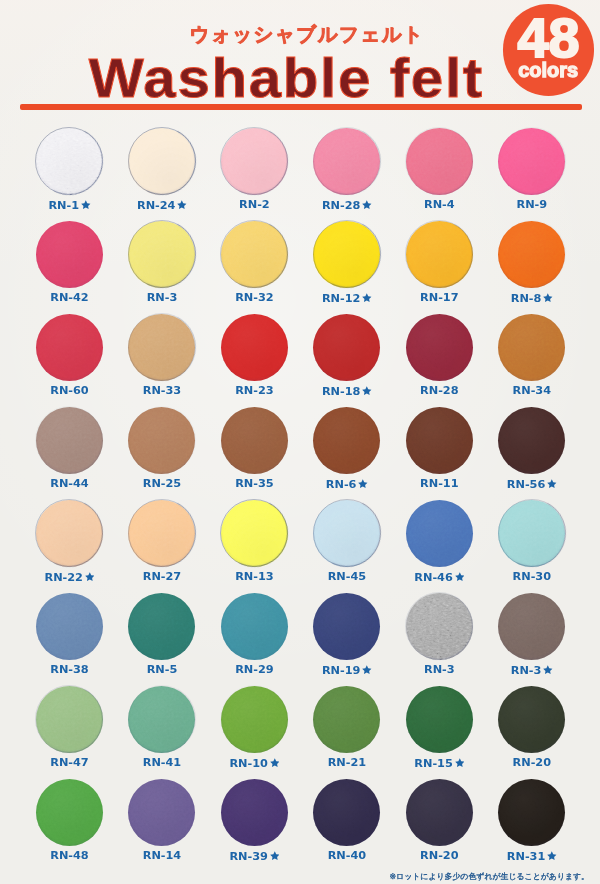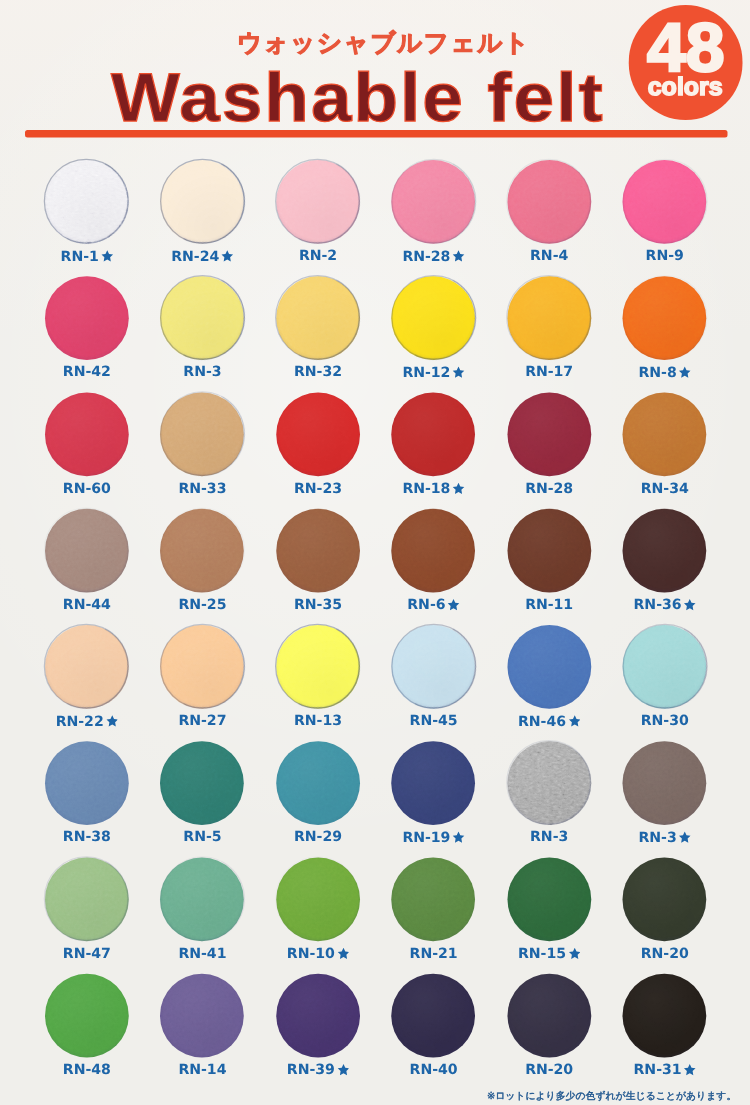--- a/index.html
+++ b/index.html
@@ -411,21 +411,21 @@
         </div>
         <div class="lbl"><span>RN-11</span></div>
       </div>
       <div class="cell" style="left: 485.6px; top: 406.7px;">
         <div class="disc" style="background: rgb(74, 44, 42);">
           <div class="shade"></div>
           <div class="noise" style="opacity: 0.071;">
             <i></i>
           </div>
         </div>
-        <div class="lbl"><span>RN-36</span><span class="star" title="★"><svg viewBox="0 0 24 24" aria-hidden="true">
+        <div class="lbl"><span>RN-56</span><span class="star" title="★"><svg viewBox="0 0 24 24" aria-hidden="true">
               <path fill="currentColor" d="M12 0.6 L15.55 7.95 L23.6 9.1 L17.75 14.75 L19.15 22.8 L12 19.0 L4.85 22.8 L6.25 14.75 L0.4 9.1 L8.45 7.95 Z"></path>
             </svg></span></div>
       </div>
       <div class="cell" style="left: 23.3px; top: 499.7px;">
         <div class="disc" style="background: rgb(246, 205, 168);">
           <div class="ring" style="border-color: rgba(46, 62, 104, 0.263);"></div>
           <div class="ring2" style="border-right-color: rgba(46, 62, 104, 0.235); border-bottom-color: rgba(46, 62, 104, 0.235);"></div>
           <div class="shade"></div>
           <div class="noise" style="opacity: 0.134;">
             <i></i>

